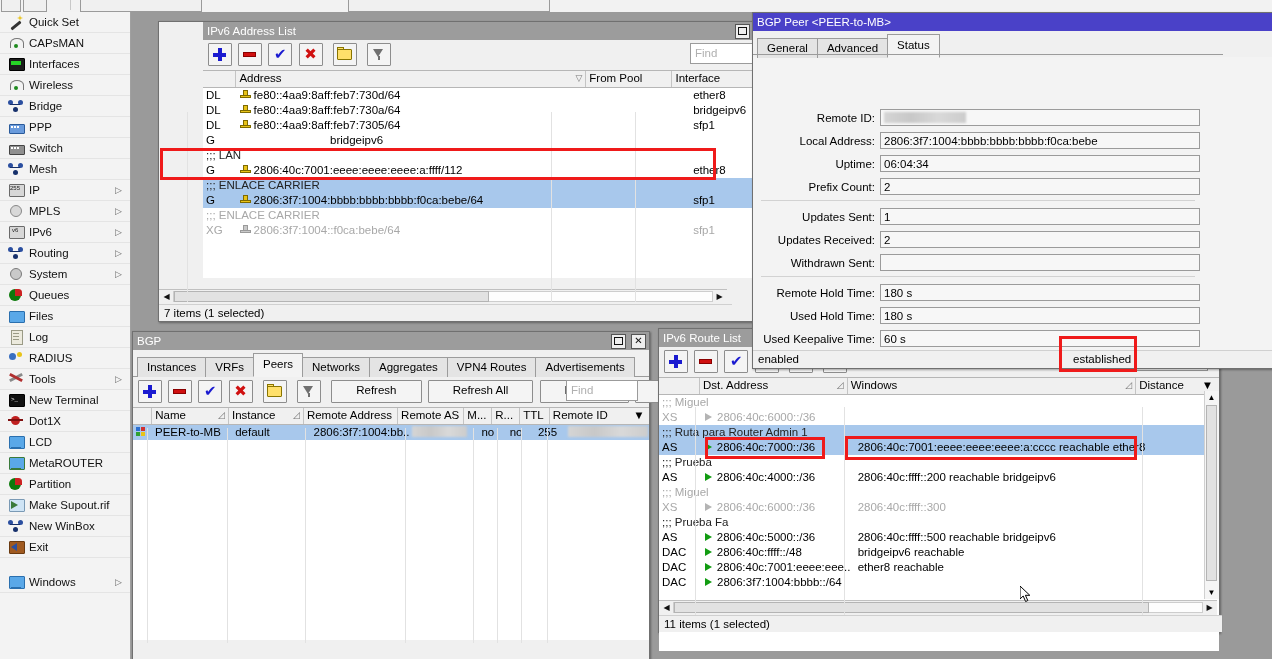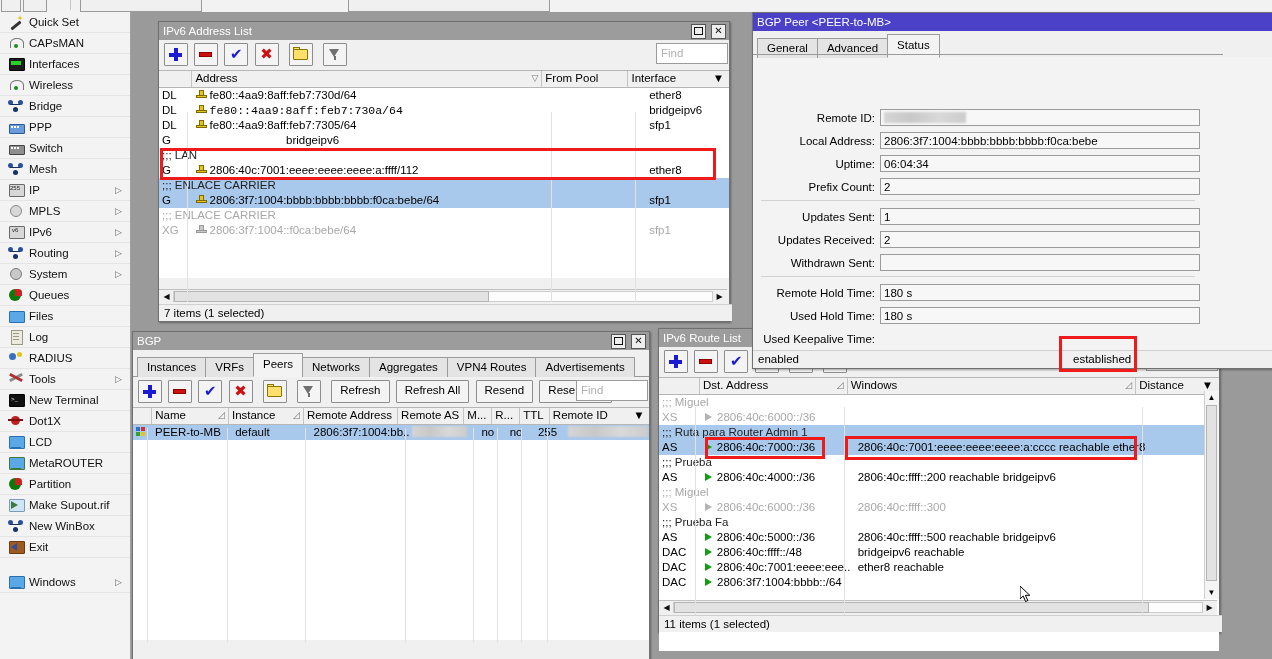--- a/index.html
+++ b/index.html
@@ -42,22 +42,22 @@
   .win-btns{position:absolute;right:3px;top:2px;}
   .wb{display:inline-block;width:13px;height:13px;border:1px solid #555;background:#eee;
       text-align:center;line-height:11px;font-size:10px;color:#111;margin-left:2px;vertical-align:top;cursor:pointer;}
   .wb .sq{display:inline-block;width:7px;height:6px;border:1px solid #111;margin-top:2px;}
 
   
   .ltbar{height:27px;background:#f0f0f0;padding:3px 4px 0 5px;white-space:nowrap;position:relative;}
   .tbtn2{display:inline-block;width:22px;height:21px;border:1px solid #8d8d8d;background:#f4f4f4;
         margin-right:3px;vertical-align:top;position:relative;cursor:pointer;border-radius:1px;}
   .tbtn-txt{display:inline-block;height:21px;line-height:19px;border:1px solid #8d8d8d;background:#f4f4f4;
-        padding:0 8px;margin-right:3px;vertical-align:top;font-size:11.5px;cursor:pointer;border-radius:1px;}
-  .findbox{position:absolute;right:1px;top:3px;width:70px;height:19px;border:1px solid #9b9b9b;background:#fff;}
+        padding:0 24px;margin-right:3px;vertical-align:top;font-size:11.5px;cursor:pointer;border-radius:1px;}
+  .findbox{position:absolute;right:11px;top:3px;width:70px;height:19px;border:1px solid #9b9b9b;background:#fff;}
   .findbox span{color:#b0b0b0;font-size:11.5px;line-height:19px;padding-left:4px;display:block;font-style:normal;}
 
   
   .g-plus::before,.g-plus::after{content:"";position:absolute;background:#1a1ad0;}
   .g-plus::before{left:4px;top:8.5px;width:13px;height:4px;}
   .g-plus::after{left:8.5px;top:4px;width:4px;height:13px;}
   .g-minus::before{content:"";position:absolute;left:4px;top:8px;width:13px;height:5px;background:#d01010;border:1px solid #8a0000;box-sizing:border-box;}
   .g-check{color:#1a1ad0;font-size:15px;line-height:20px;text-align:center;font-weight:bold;}
   .g-x{color:#d01010;font-size:15px;line-height:19px;text-align:center;font-weight:bold;}
   .g-folder::before{content:"";position:absolute;left:3px;top:5px;width:15px;height:11px;background:#ffe06a;border:1px solid #8a7500;box-sizing:border-box;border-radius:1px;}
@@ -161,21 +161,21 @@
       <div class="side-item"><span class="si-ico"><span class="ico-box" style="background:#cfe4f5;border:1px solid #7a9ab5;"></span><span style="position:absolute;left:3px;top:3px;width:0;height:0;border-top:4px solid transparent;border-bottom:4px solid transparent;border-left:7px solid #3a7a3a;"></span></span><span>Make Supout.rif</span></div>
       <div class="side-item"><span class="si-ico"><span class="ico-dot" style="left:0px;top:1px;width:5px;height:5px;background:#2b4fa0;"></span><span class="ico-dot" style="left:10px;top:1px;width:5px;height:5px;background:#2b4fa0;"></span><span class="ico-dot" style="left:5px;top:8px;width:5px;height:5px;background:#16306b;"></span><span style="position:absolute;left:2px;top:5px;width:10px;height:1px;background:#16306b;"></span></span><span>New WinBox</span></div>
       <div class="side-item"><span class="si-ico"><span class="ico-box" style="background:#a05a20;border:1px solid #6a3a10;"></span><span style="position:absolute;left:3px;top:3px;width:0;height:0;border-top:4px solid transparent;border-bottom:4px solid transparent;border-right:6px solid #2b4fa0;"></span></span><span>Exit</span></div>
     </div>
   <div class="side-gap"></div>
   <div id="side-footer">
       <div class="side-item"><span class="si-ico"><span class="ico-box" style="background:#5aa8e8;border:1px solid #2a6fae;"></span><span style="position:absolute;left:3px;top:12px;width:10px;height:2px;background:#2a6fae;"></span></span><span>Windows</span><span class="si-arrow">▷</span></div>
     </div>
 </div>
 
-<div class="win" id="win-addr" style="left:158px;top:21px;width:570px;height:299px;">
+<div class="win" id="win-addr" style="left:158px;top:21px;width:570px;height:299px;padding-left:44px;">
   <div class="win-title inactive">
     <span>IPv6 Address List</span>
     <span class="win-btns">
       <span class="wb"><span class="sq"></span></span>
       <span class="wb">✕</span>
     </span>
   </div>
 
   <div class="ltbar">
     <span class="tbtn2 g-plus"></span>
@@ -205,21 +205,21 @@
 
   <div class="tbody" id="addr-body" style="height:190px;">
       <div class="trow">
         <div class="td" style="width: 28px;">DL</div>
         <div class="td" style="width: 364px;"><span class="pinico"></span>fe80::4aa9:8aff:feb7:730d/64</div>
         <div class="td" style="width: 84px;"></div>
         <div class="td" style="width: 78px;">ether8</div>
       </div>
       <div class="trow">
         <div class="td" style="width: 28px;">DL</div>
-        <div class="td" style="width: 364px; font-family: Liberation Mono, monospace;"><span class="pinico"></span>fe80::4aa9:8aff:feb7:730a/64</div>
+        <div class="td" style="width: 364px;"><span class="pinico"></span>fe80::4aa9:8aff:feb7:730a/64</div>
         <div class="td" style="width: 84px;"></div>
         <div class="td" style="width: 78px;">bridgeipv6</div>
       </div>
       <div class="trow">
         <div class="td" style="width: 28px;">DL</div>
         <div class="td" style="width: 364px;"><span class="pinico"></span>fe80::4aa9:8aff:feb7:7305/64</div>
         <div class="td" style="width: 84px;"></div>
         <div class="td" style="width: 78px;">sfp1</div>
       </div>
       <div class="trow">
@@ -506,20 +506,21 @@
       <div class="frow">
         <div class="flabel" style="width: 122px;">Remote Hold Time:</div>
         <div class="finput" style="width: 320px;">180 s</div>
       </div>
       <div class="frow">
         <div class="flabel" style="width: 122px;">Used Hold Time:</div>
         <div class="finput" style="width: 320px;">180 s</div>
       </div>
       <div class="frow">
         <div class="flabel" style="width: 122px;">Used Keepalive Time:</div>
+        <div class="finput" style="width: 320px;">60 s</div>
       </div>
     </div>
 
   <div class="dlgstatus" style="position:absolute;left:0;bottom:0;width:528px;">
     <span style="padding-left:5px;">enabled</span>
     <span style="position:absolute;left:320px;">established</span>
   </div>
 
 </div>
 

